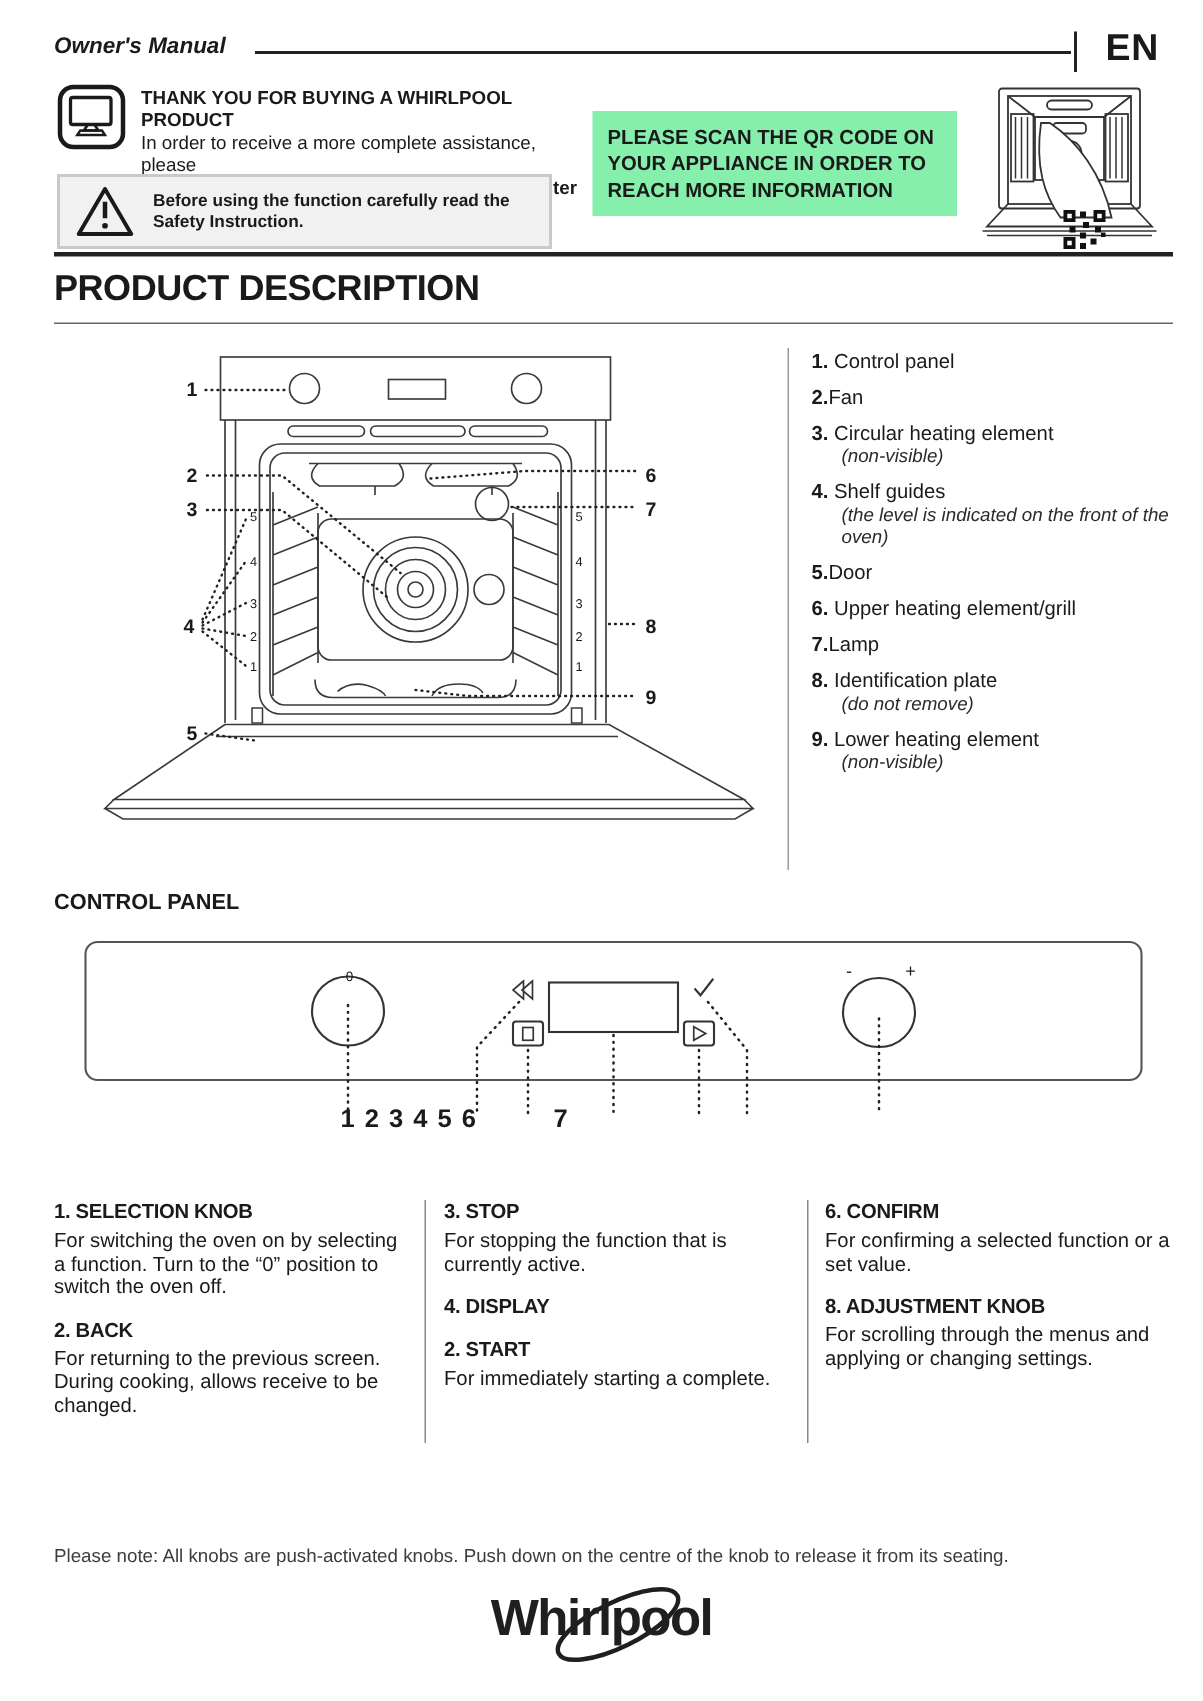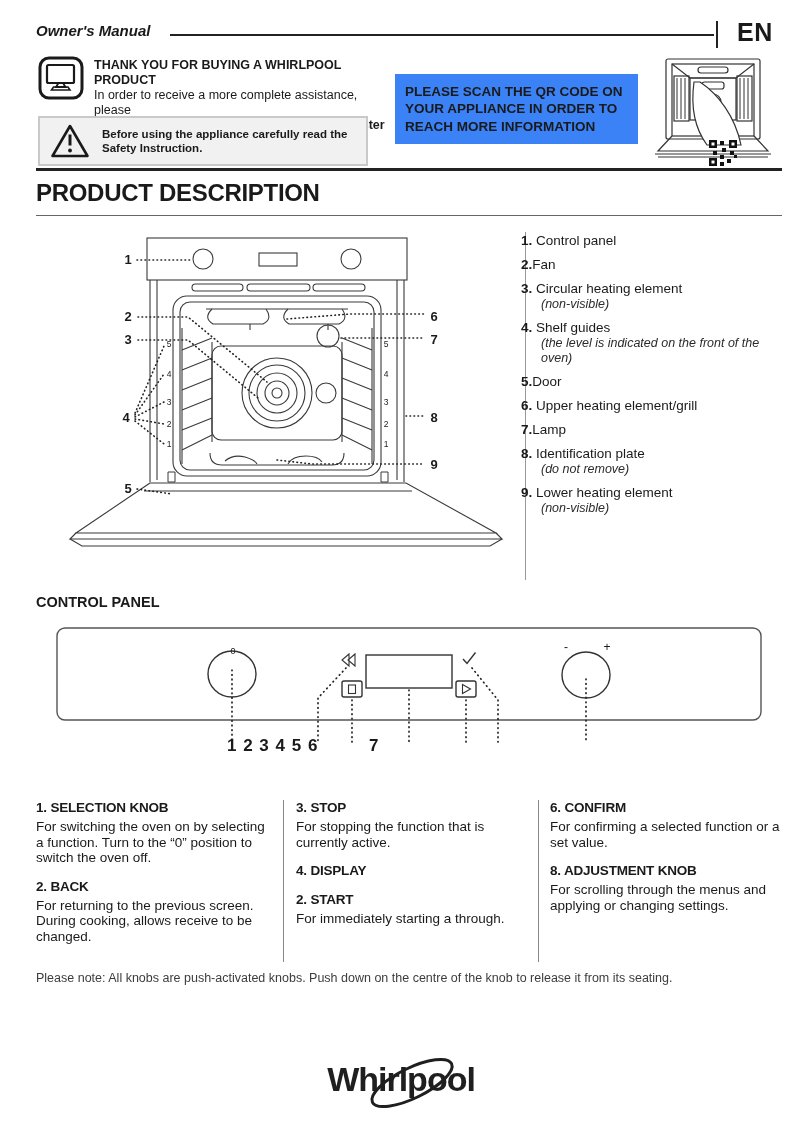--- a/index.html
+++ b/index.html
@@ -17,53 +17,53 @@
   
   .reg-icon { left:38px; top:56px; }
   .reg-text { left:94px; top:58px; width:300px; font-size:12.5px; line-height:15px; }
   .reg-text .t { font-weight:bold; font-size:12.5px; }
   
   .warn-box { left:38px; top:116px; width:330px; height:50px; background:#f1f1f1;
               border:2px solid #c9c9c9; display:flex; align-items:center; }
   .warn-icon { margin-left:10px; flex:0 0 auto; }
   .warn-text { margin-left:12px; font-size:11.5px; font-weight:bold; line-height:14px; width:250px; }
   
-  .qr-box { left:395px; top:74px; width:243px; height:70px; background:#3b82f6;
+  .qr-box { left:395px; top:74px; width:243px; height:70px; background:#86efac;
             display:flex; align-items:center; }
   .qr-text { padding:0 10px; font-size:13.5px; font-weight:bold; line-height:17.5px; }
   .qr-oven { left:650px; top:56px; }
   
   .rule-thick { left:36px; top:168px; width:746px; height:3px; background:#222; }
   .rule-thin  { left:36px; top:215px; width:746px; height:1px; background:#666; }
   .pd-heading { left:36px; top:179px; font-size:24px; font-weight:bold; letter-spacing:-.3px; }
   
   .oven-svg { left:60px; top:230px; }
   .vdiv-main { left:525px; top:232px; width:1px; height:348px; background:#999; }
-  .parts-list { left:521px; top:233px; width:252px; }
+  .parts-list { left:541px; top:233px; width:252px; }
   .part { margin-bottom:8px; font-size:13.5px; line-height:16px; }
   .part .num { font-weight:bold; }
   .part .note { font-size:12.5px; line-height:15px; color:#2b2b2b; padding-left:20px;font-style:italic; }
   .part .note:empty { display:none; }
   
   .cp-heading { left:36px; top:594px; font-size:14.5px; font-weight:bold; }
   .cp-svg { left:52px; top:618px; }
   .cp-nums1 { left:227px; top:736px; font-size:17px; font-weight:bold; letter-spacing:1px; }
   .cp-nums2 { left:369px; top:736px; font-size:17px; font-weight:bold; }
   
   .col { top:799px; font-size:13.5px; line-height:15.5px; }
   .col-1 { left:36px;  width:240px; }
   .col-2 { left:296px; width:232px; }
   .col-3 { left:550px; width:243px; }
   .vdiv-a { left:283px; top:800px; width:1px; height:162px; background:#888; }
   .vdiv-b { left:538px; top:800px; width:1px; height:162px; background:#888; }
   .blk { margin-bottom:12px; }
   .blk h3 { font-size:13.5px; line-height:17px; margin-bottom:3px; letter-spacing:-.2px; }
   .blk p { margin:0; }
   .blk p:empty { display:none; }
-  .note-line { left:36px; top:971px; width:740px; font-size:12.5px; color:#3c3c3c; }
+  .note-line { left:36px; top:1030px; width:740px; font-size:12.5px; color:#3c3c3c; }
   
   .logo-wrap { left:0; top:1060px; width:802px; text-align:center; }
   .logo-text { font-size:34px; font-weight:bold; letter-spacing:-1px; color:#1f1f1f; }
   .logo-swoosh { left:352px; top:1051px; }
   svg { display:block; }
   svg text { font-family:"Liberation Sans", sans-serif; fill:#1a1a1a; }
   .co { font-size:13px; font-weight:bold; }
   .shelf { font-size:8.5px; }
   .tiny { font-size:9px; }
   .pm { font-size:12px; }
@@ -93,21 +93,21 @@
   </div>
 
   <div class="abs warn-box">
     <span class="warn-icon">
       <svg width="40" height="36" viewBox="0 0 40 36" fill="none" stroke="#1a1a1a">
         <path d="M20,3 L37.5,33 H2.5 Z" stroke-width="2.6" stroke-linejoin="round"></path>
         <path d="M20,11.5 V22.5" stroke-width="3"></path>
         <circle cx="20" cy="27.5" r="1.9" fill="#1a1a1a" stroke="none"></circle>
       </svg>
     </span>
-    <span class="warn-text">Before using the appliance carefully read the Safety Instruction.</span>
+    <span class="warn-text">Before using the function carefully read the Safety Instruction.</span>
   </div>
 
   <div class="abs qr-box">
     <div class="qr-text">PLEASE SCAN THE QR CODE ON YOUR APPLIANCE IN ORDER TO REACH MORE INFORMATION</div>
   </div>
   <div class="abs qr-oven">
     <svg width="125" height="118" viewBox="0 0 125 118" fill="none" stroke="#333" stroke-width="1.2">
       <rect x="16" y="3" width="94" height="80" rx="2"></rect>
       <rect x="22" y="8" width="82" height="72"></rect>
       <path d="M22,8 L40,22 H86 L104,8"></path>
@@ -297,21 +297,21 @@
     <div class="blk">
       <h3>3. STOP</h3>
       <p>For stopping the function that is currently active.</p>
     </div>
     <div class="blk">
       <h3>4. DISPLAY</h3>
 
     </div>
     <div class="blk">
       <h3>2. START</h3>
-      <p>For immediately starting a through.</p>
+      <p>For immediately starting a complete.</p>
     </div>
   </div>
   <div class="abs vdiv-b"></div>
   <div class="abs col col-3">
     <div class="blk">
       <h3>6. CONFIRM</h3>
       <p>For confirming a selected function or a set value.</p>
     </div>
     <div class="blk">
       <h3>8. ADJUSTMENT KNOB</h3>

